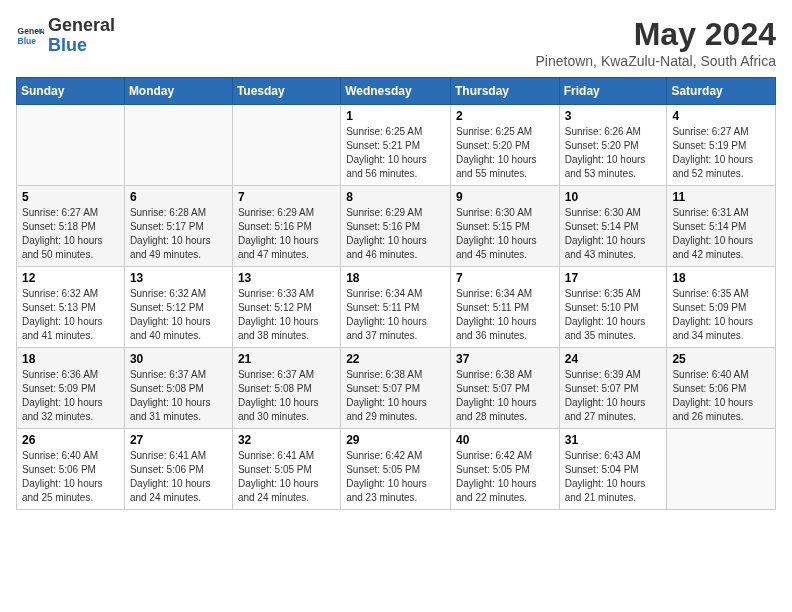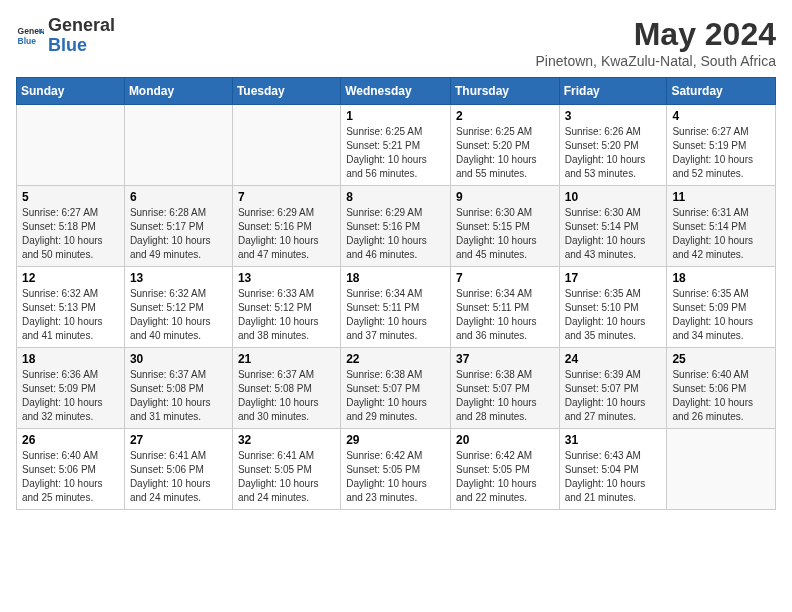--- a/index.html
+++ b/index.html
@@ -245,21 +245,21 @@
         </td>
         <td>
           <span class="day-num">32</span>
           <div class="day-info">Sunrise: 6:41 AM<br>Sunset: 5:05 PM<br>Daylight: 10 hours<br>and 24 minutes.</div>
         </td>
         <td>
           <span class="day-num">29</span>
           <div class="day-info">Sunrise: 6:42 AM<br>Sunset: 5:05 PM<br>Daylight: 10 hours<br>and 23 minutes.</div>
         </td>
         <td>
-          <span class="day-num">20</span>
+          <span class="day-num">40</span>
           <div class="day-info">Sunrise: 6:42 AM<br>Sunset: 5:05 PM<br>Daylight: 10 hours<br>and 22 minutes.</div>
         </td>
         <td>
           <span class="day-num">31</span>
           <div class="day-info">Sunrise: 6:43 AM<br>Sunset: 5:04 PM<br>Daylight: 10 hours<br>and 21 minutes.</div>
         </td>
         <td class="empty"></td>
       </tr>
     </tbody>
 </table>

